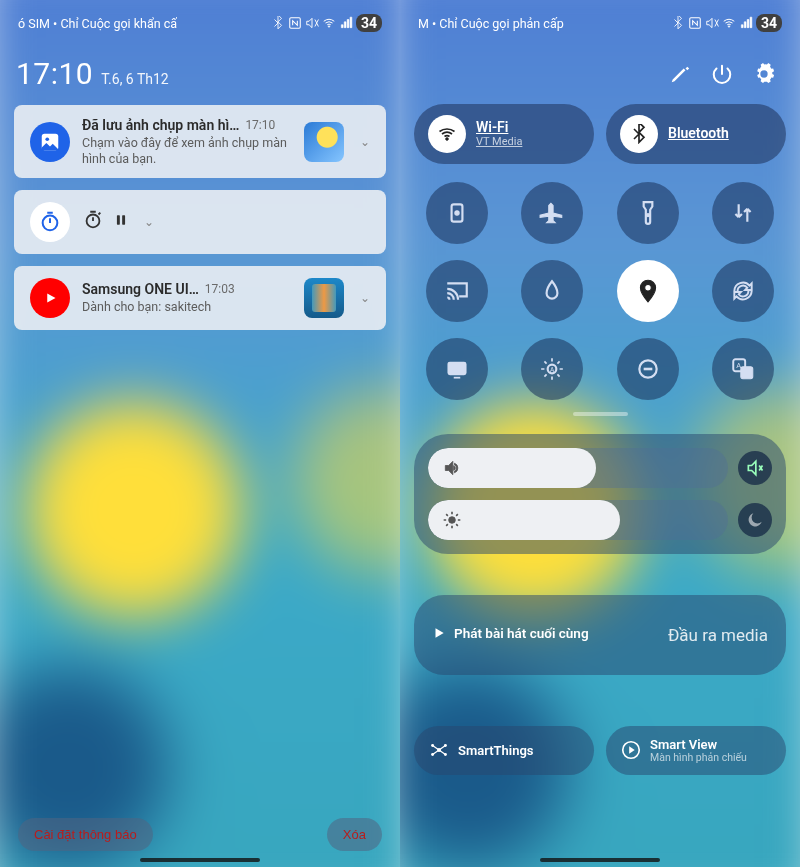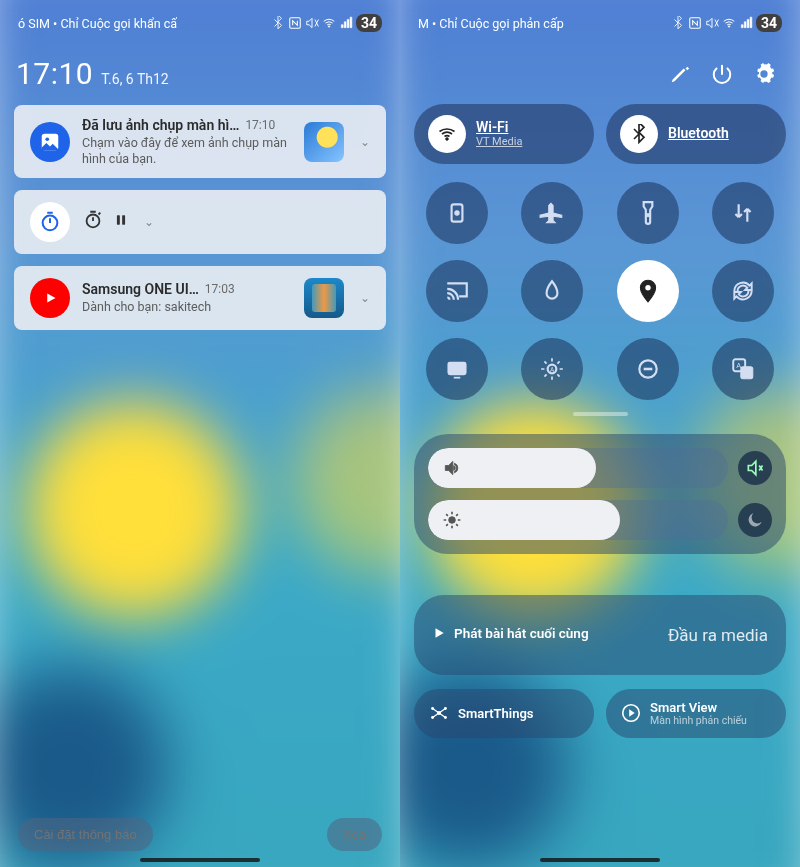--- a/index.html
+++ b/index.html
@@ -57,21 +57,21 @@
   .chev { color:#888; font-size:12px; padding-left:4px; }
   .timer-ctrls { display:flex; gap:10px; align-items:center; }
   .timer-ctrls svg { width:22px; height:22px; stroke:#333; fill:none; stroke-width:2; }
   .pause-btn svg { fill:#333; stroke:none; width:14px; }
 
   .bottom-actions {
     margin-top:auto; display:flex; justify-content:space-between; padding:0 4px 16px;
   }
   .pill-btn {
     background:rgba(80,100,130,.55);
-    color:#737373; font-size:13px;
+    color:#b91c1c; font-size:13px;
     padding:9px 16px; border-radius:20px;
     border:none;
   }
   .home-ind { position:absolute; bottom:5px; left:50%; transform:translateX(-50%); width:120px; height:4.5px; background:#111; border-radius:3px; opacity:.8; z-index:2;}
 
   
   .qs-header { display:flex; justify-content:flex-end; gap:6px; margin:18px 4px 12px; }
   .hdr-btn { width:36px; height:36px; display:flex; align-items:center; justify-content:center; }
   .hdr-btn svg { width:22px; height:22px; fill:#fff; }
 
@@ -101,21 +101,21 @@
   .fill.v2 { width:64%; }
   .fill svg { width:20px; height:20px; fill:#555; stroke:#555; }
   .end-ico { width:34px; height:34px; border-radius:50%; display:flex; align-items:center; justify-content:center;}
   .end-ico svg { width:20px; height:20px; fill:rgba(255,255,255,.55); }
   .end-ico.dark { background:rgba(20,40,70,.75); }
 
   .media-box { background:rgba(40,70,110,.5); border-radius:30px; padding:30px 18px; display:flex; align-items:flex-start; justify-content:space-between; margin-bottom:14px;margin-top:27px;}
   .media-left { display:flex; align-items:center; gap:8px; font-size:13.5px; font-weight:600;}
   .media-right { font-size:17px; opacity:.85; }
   .device-row { display:flex; gap:12px; }
-  .device-btn { flex:1; background:rgba(40,70,110,.5); border-radius:28px; padding:12px 14px; display:flex; align-items:center; gap:8px;}
+  .device-btn { flex:1; background:rgba(40,70,110,.5); border-radius:28px; padding:12px 14px; display:flex; align-items:center; gap:8px;margin-top:37px;}
   .device-btn svg { width:22px; height:22px; fill:#fff; flex-shrink:0;}
   .device-lbls { line-height:1.1; }
   .device-t { font-size:13px; font-weight:600; }
   .device-s { font-size:10.5px; opacity:.65; }
 </style>
 </head>
 <body>
 
 <div class="screen">
   <div class="bg"></div>

